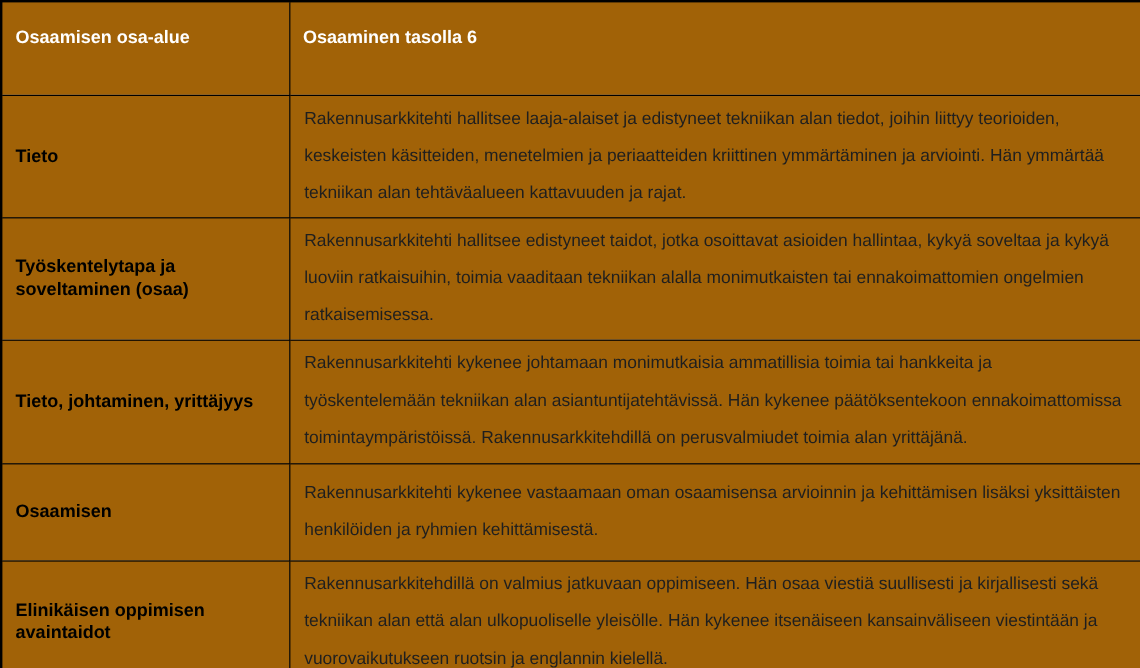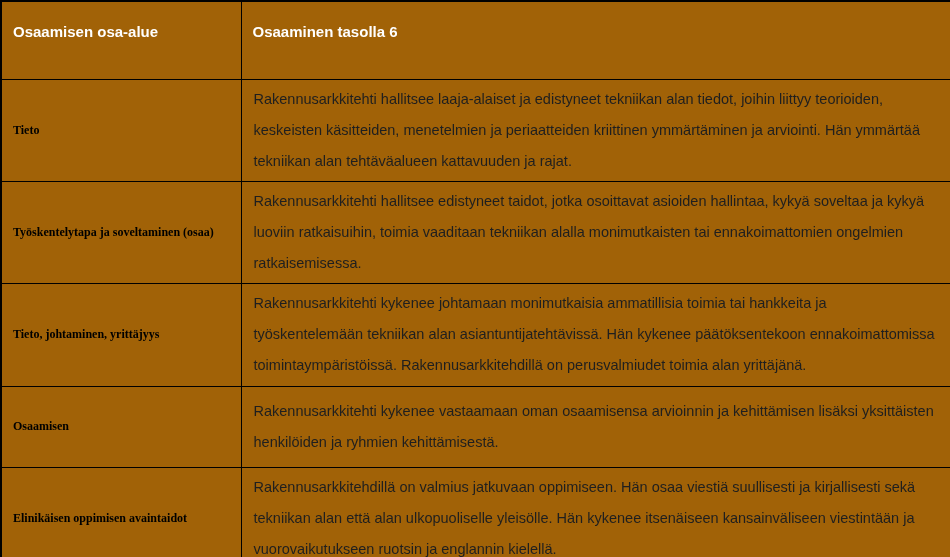--- a/index.html
+++ b/index.html
@@ -34,27 +34,26 @@
     color: #ffffff;
     font-size: 15px;
     font-weight: bold;
     text-align: left;
     vertical-align: top;
     padding: 21px 12px 12px 11px;
     height: 78px;
     border-bottom-width: 2px;
   }
   td.area-cell {
-    font-size: 12px;
+    font-size: 15px;
     font-weight: bold;
     color: #000000;
     vertical-align: middle;
     padding: 4px 14px 4px 11px;
     line-height: 19px;
-    font-family: Liberation Serif, serif;
   }
   td.desc-cell {
     font-size: 14.5px;
     color: #1f1f1f;
     vertical-align: middle;
     padding: 4px 14px 4px 12px;
     line-height: 31px;
   }
   tr.row-1 td { height: 94px; }
   tr.row-2 td { height: 97px; }

